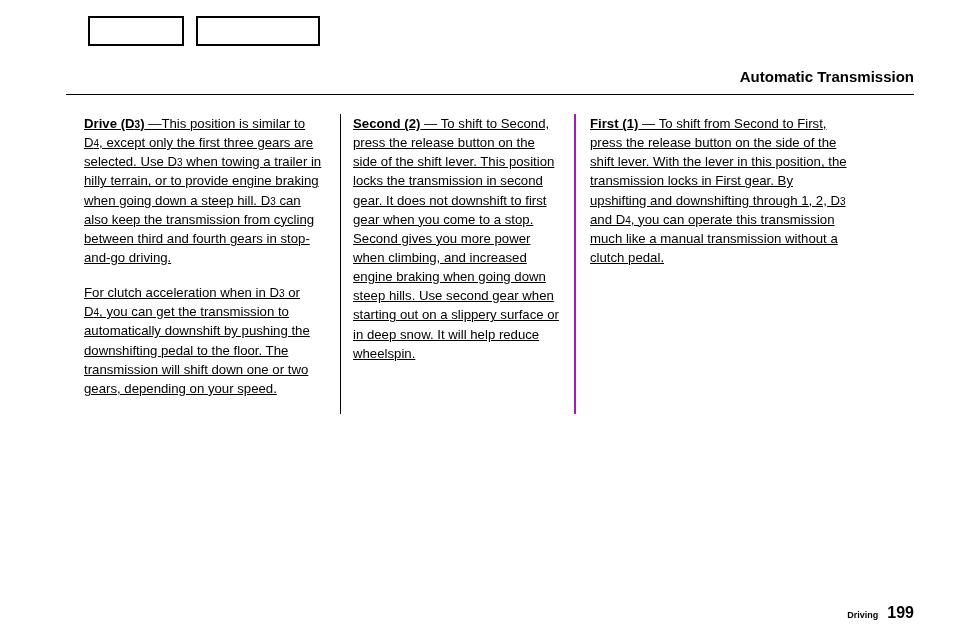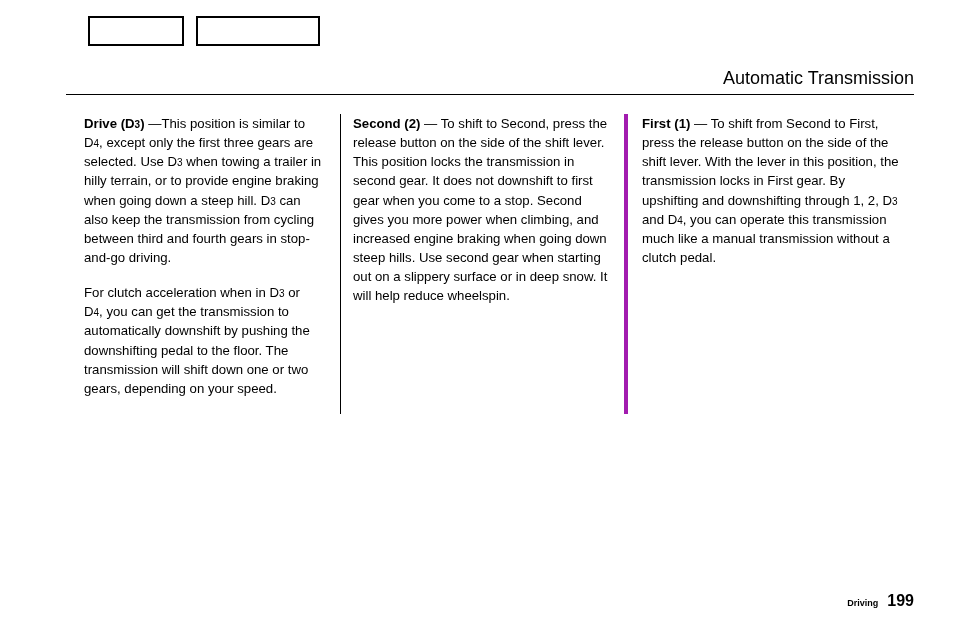--- a/index.html
+++ b/index.html
@@ -21,48 +21,48 @@
   .box {
     height: 30px;
     border: 2px solid #000;
   }
   .box.a { width: 96px; }
   .box.b { width: 124px; }
   .header {
     position: absolute;
     top: 68px;
     right: 40px;
-    font-weight: normal;
-    font-size: 18px;
+    font-weight: bold;
+    font-size: 15px;
   }
   .rule {
     position: absolute;
     top: 94px;
     left: 66px;
     right: 40px;
     border-top: 1px solid #000;
   }
   .columns {
     position: absolute;
     top: 114px;
     left: 84px;
     display: flex;
   }
   .col {
     font-size: 13.2px;
     line-height: 1.45;
   }
   .col1 { width: 256px; padding-right: 18px; }
-  .col2 { width: 288px; padding: 0 12px; border-left: 1px solid #000; border-right: 4px solid #a21caf; }
+  .col2 { width: 236px; padding: 0 12px; border-left: 1px solid #000; border-right: 2px solid #a21caf; }
   .col3 { width: 276px; padding-left: 14px; }
-  .para { margin-bottom: 16px; }
+  .para { margin-bottom: 16px; text-decoration: underline; }
   .sub { font-size: 10px; vertical-align: baseline; }
   .footer {
     position: absolute;
-    bottom: 20px;
+    bottom: 8px;
     right: 40px;
     font-size: 11px;
   }
   .footer .section { font-weight: bold; font-size: 9px; }
   .footer .pnum { font-weight: bold; font-size: 16px; margin-left: 6px; }
 </style>
 </head>
 <body>
 
 <div class="top-boxes">

